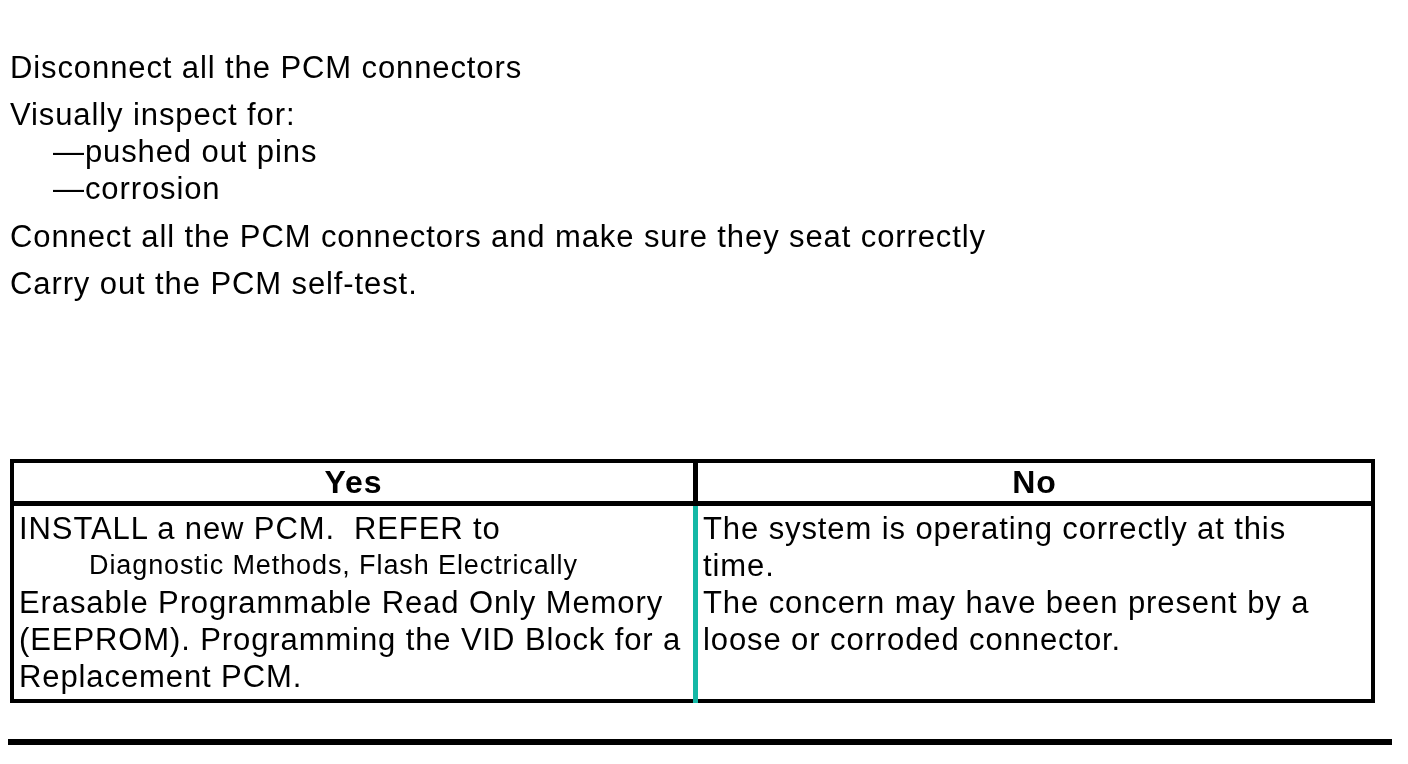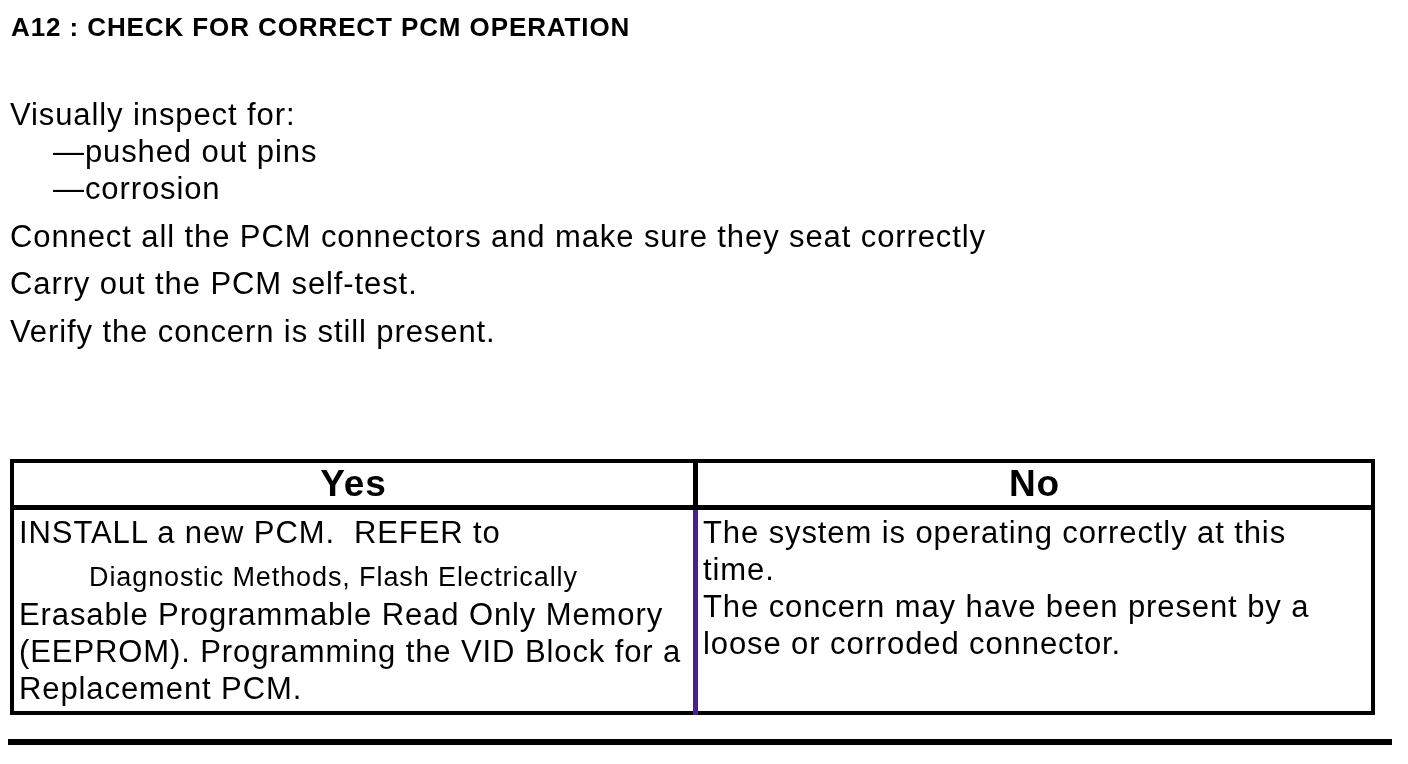--- a/index.html
+++ b/index.html
@@ -47,64 +47,63 @@
     width: 1365px;
     border-collapse: collapse;
     table-layout: fixed;
   }
   table.decision, table.decision th, table.decision td {
     border: 4px solid #000000;
   }
   table.decision th {
     border-bottom: 5px solid #000000;
     height: 38px;
-    font-size: 37px;
+    font-size: 32px;
     font-weight: bold;
     letter-spacing: 0.9px;
     text-align: center;
     vertical-align: middle;
     padding: 0;
   }
   table.decision th.col-yes { border-right: 5px solid #000000; width: 679px; }
-  table.decision td.cell-yes { border-right: 5px solid #4c1d95; }
+  table.decision td.cell-yes { border-right: 5px solid #14b8a6; }
   table.decision td {
     height: 185px;
     vertical-align: top;
     font-size: 31px;
     letter-spacing: 0.9px;
     line-height: 37px;
     padding: 4px 4px 4px 5px;
   }
   .cell-line { white-space: pre-wrap; }
-  .cell-line.small { font-size: 27px; margin-top: 8px; }
+  .cell-line.small { font-size: 27px; }
   .cell-line.indent { margin-left: 70px; }
   td.cell-no { padding-top: 41px; }
 
   .bottom-rule {
     position: absolute;
     left: 8px;
     top: 739px;
     width: 1384px;
     height: 6px;
     background: #000000;
   }
 </style>
 </head>
 <body>
 
 <div class="page">
 
-  <div class="t title">A12 : CHECK FOR CORRECT PCM OPERATION</div>
 
+  <div class="t l1">Disconnect all the PCM connectors</div>
   <div class="t l2">Visually inspect for:</div>
   <div class="t l3">—pushed out pins</div>
   <div class="t l4">—corrosion</div>
   <div class="t l6">Carry out the PCM self-test.</div>
   <div class="t l5">Connect all the PCM connectors and make sure they seat correctly</div>
-  <div class="t l7">Verify the concern is still present.</div>
 
   <table class="decision">
     <thead>
       <tr>
         <th class="col-yes">Yes</th>
         <th class="col-no">No</th>
       </tr>
     </thead>
     <tbody>
       <tr>

